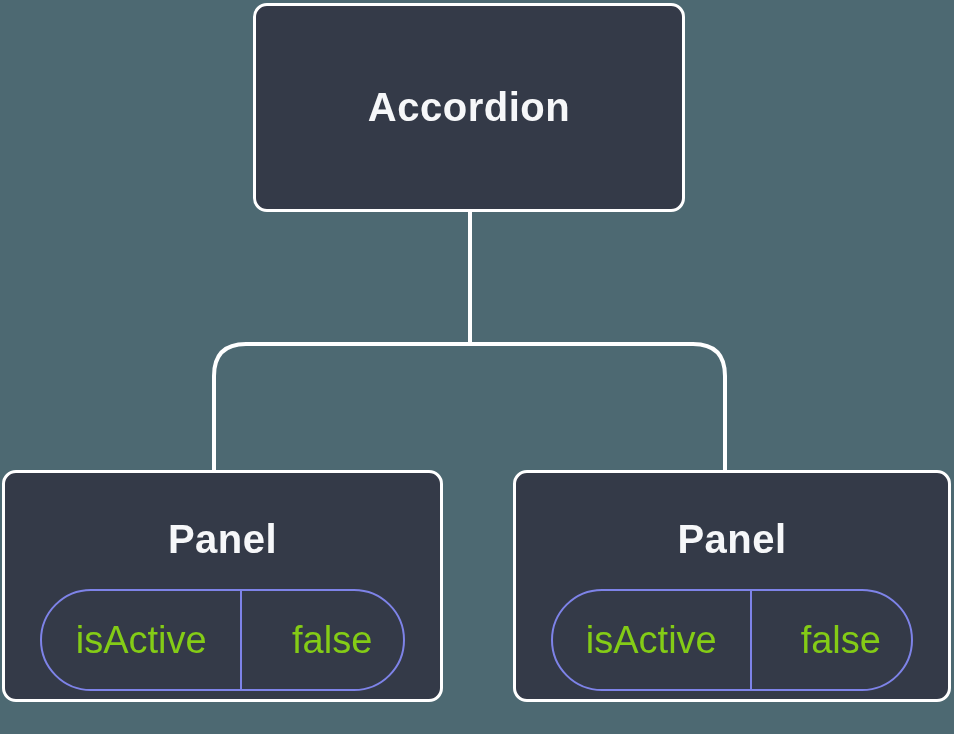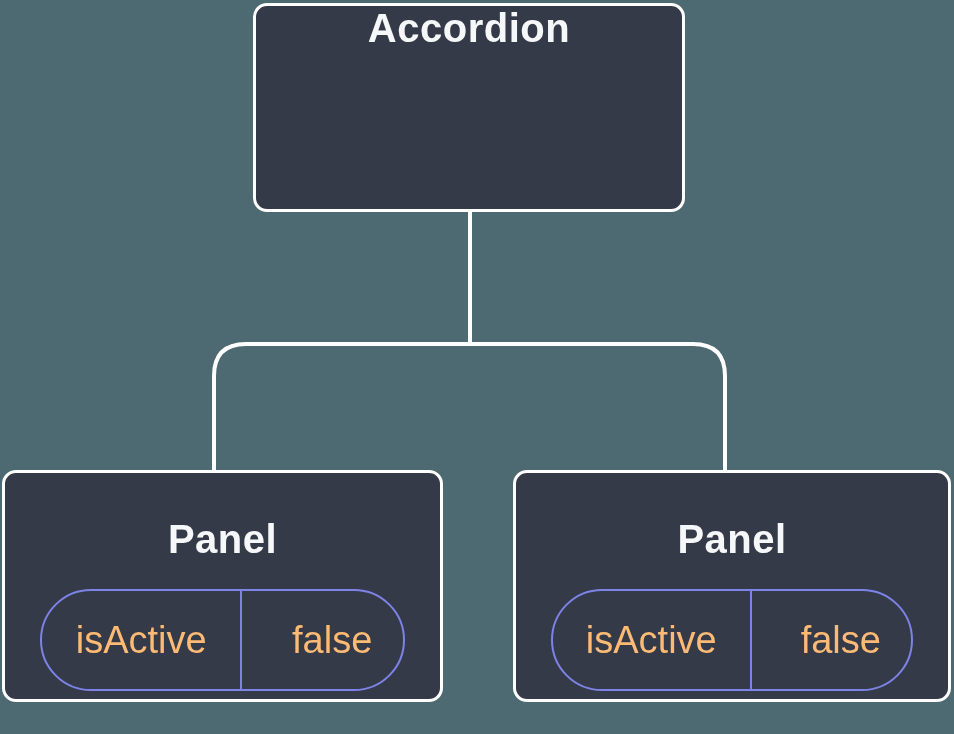--- a/index.html
+++ b/index.html
@@ -27,20 +27,21 @@
     border-radius: 14px;
     box-sizing: border-box;
     z-index: 1;
   }
   .root-node {
     left: 253px;
     top: 3px;
     width: 432px;
     height: 209px;
     display: flex;
+    align-items: center;
     justify-content: center;
   }
   .node-label {
     color: #f6f7f9;
     font-size: 40px;
     font-weight: 600;
     letter-spacing: 0.5px;
   }
   .panel-node {
     top: 470px;
@@ -63,21 +64,21 @@
     border: 2px solid #7e83e8;
     border-radius: 51px;
     box-sizing: border-box;
     display: flex;
     overflow: hidden;
   }
   .pill-cell {
     display: flex;
     align-items: center;
     justify-content: center;
-    color: #fdba74;
+    color: #84cc16;
     font-size: 38px;
     font-weight: 400;
   }
   .pill-name {
     flex: 1.4;
     border-right: 2px solid #7e83e8;
   }
   .pill-value {
     flex: 1;
     padding-left: 19px;

